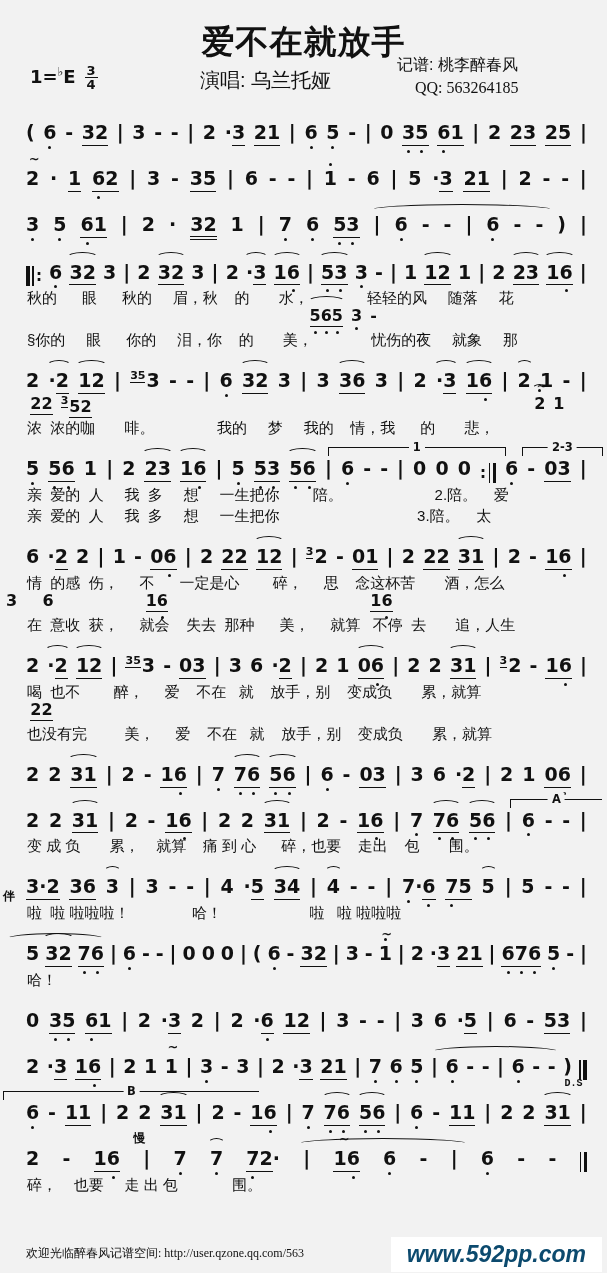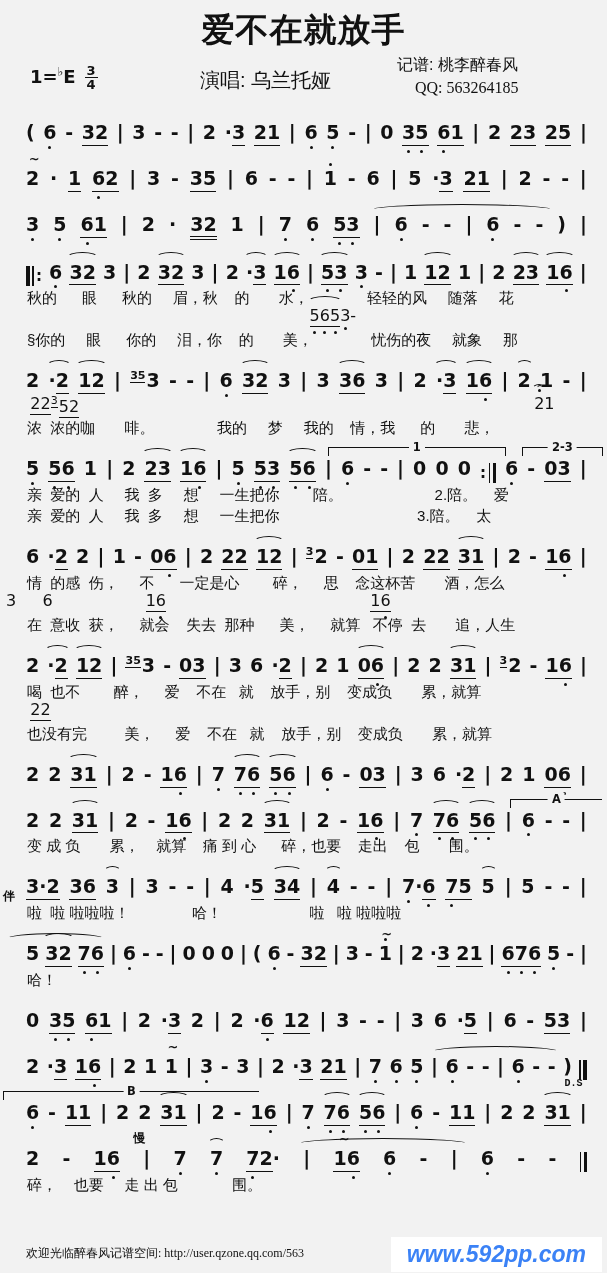--- a/index.html
+++ b/index.html
@@ -2,21 +2,21 @@
 <html><head>
 <meta charset="utf-8">
 <style>
   html,body{margin:0;padding:0}
   body{width:607px;height:1273px;background:#f2f2f2;color:#111;
        font-family:"Liberation Sans",sans-serif;overflow:hidden}
   .sheet{position:relative;width:607px;height:1273px;overflow:hidden}
 
   
   .hdr{position:relative;height:106px}
-  .title{text-align:center;font-size:33px;font-weight:bold;padding-top:8px;letter-spacing:1px}
+  .title{text-align:center;font-size:33px;font-weight:bold;padding-top:20px;letter-spacing:1px}
   .singer{position:absolute;left:200px;top:67px;font-size:20px}
   .notator{position:absolute;left:397px;top:55px;font-size:16px}
   .qq{position:absolute;left:415px;top:79px;font-size:16px;font-family:"Liberation Serif",serif}
   .keysig{position:absolute;left:30px;top:64px;font-size:18px;font-weight:bold;font-family:"DejaVu Sans",sans-serif}
   .keysig .flat{vertical-align:7px;font-size:12px}
   .meter{display:inline-flex;flex-direction:column;vertical-align:middle;margin-left:9px;line-height:1;text-align:center}
   .meter span{font-size:13px;font-weight:bold;padding:0 2px}
   .meter .mt{border-bottom:1.5px solid #111}
 
   
@@ -39,41 +39,41 @@
                    border:1.4px solid transparent;border-top:1.4px solid #111;border-radius:50%}
   .tok.tld::after{content:"~";position:absolute;left:20%;top:-16px;font-size:13px}
   .tok.rep{align-self:flex-end;display:inline-flex;gap:2.5px;align-items:center;height:21px;transform:translateY(1px)}
   .bl{width:1.5px;height:20px;background:#111}
   .bl.th{width:3.5px}
   .rc{font-size:15px;font-weight:bold;line-height:20px}
 
   .lrow{padding-left:27px;font-size:15px;line-height:21px;white-space:pre;
         font-family:"Liberation Sans",sans-serif}
   .vrow{position:relative;height:21px}
-  .vseg{position:absolute;top:-2px;display:flex;gap:0;font-weight:normal;
+  .vseg{position:absolute;top:-2px;display:flex;gap:8px;font-weight:bold;
         font-family:"DejaVu Sans",sans-serif}
   .vseg .tok{font-size:16px}
 
   
   .volta{position:absolute;top:3px;height:8px;border-top:1.3px solid #111;
          border-left:1.3px solid #111;border-right:1.3px solid #111}
   .mark{position:absolute;top:3px;height:8px;border-top:1.3px solid #111;border-left:1.3px solid #111}
   .vlabel{position:absolute;left:50%;top:0;transform:translate(-50%,-55%);background:#f2f2f2;
           padding:0 4px;font-size:11.5px;font-weight:bold;font-family:"DejaVu Sans",sans-serif}
   .tiearc{position:absolute;top:4px;height:10px;border:1.4px solid transparent;
           border-top:1.4px solid #111;border-radius:50%}
   .annlabel{position:absolute;font-size:12px;font-weight:bold}
   .annlabel.ds{font-family:Liberation Mono, monospace;font-size:10px}
 
   
   .footer{position:absolute;left:0;bottom:0;width:607px;height:40px}
   .welcome{position:absolute;left:26px;bottom:11px;font-size:12px;
            font-family:"Liberation Serif",serif}
   .wm{position:absolute;right:5px;bottom:1px;background:#ffffff;padding:4px 16px;
-      font-size:23px;font-weight:bold;font-style:italic;color:#3b82f6;
+      font-size:23px;font-weight:bold;font-style:italic;color:#0c4a6e;
       font-family:"Liberation Sans",sans-serif}
 </style>
 </head>
 <body>
 
 <div class="sheet">
   <div class="hdr">
     <div class="title">爱不在就放手</div>
     <div class="singer">演唱: 乌兰托娅</div>
     <div class="notator">记谱: 桃李醉春风</div>

